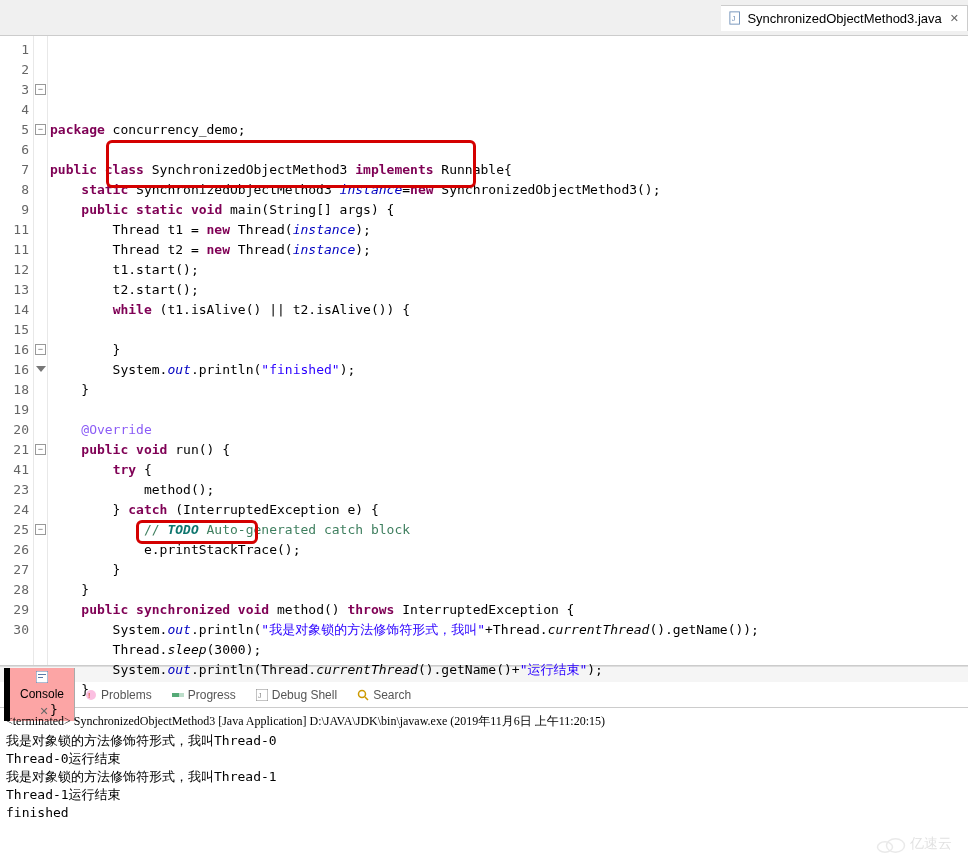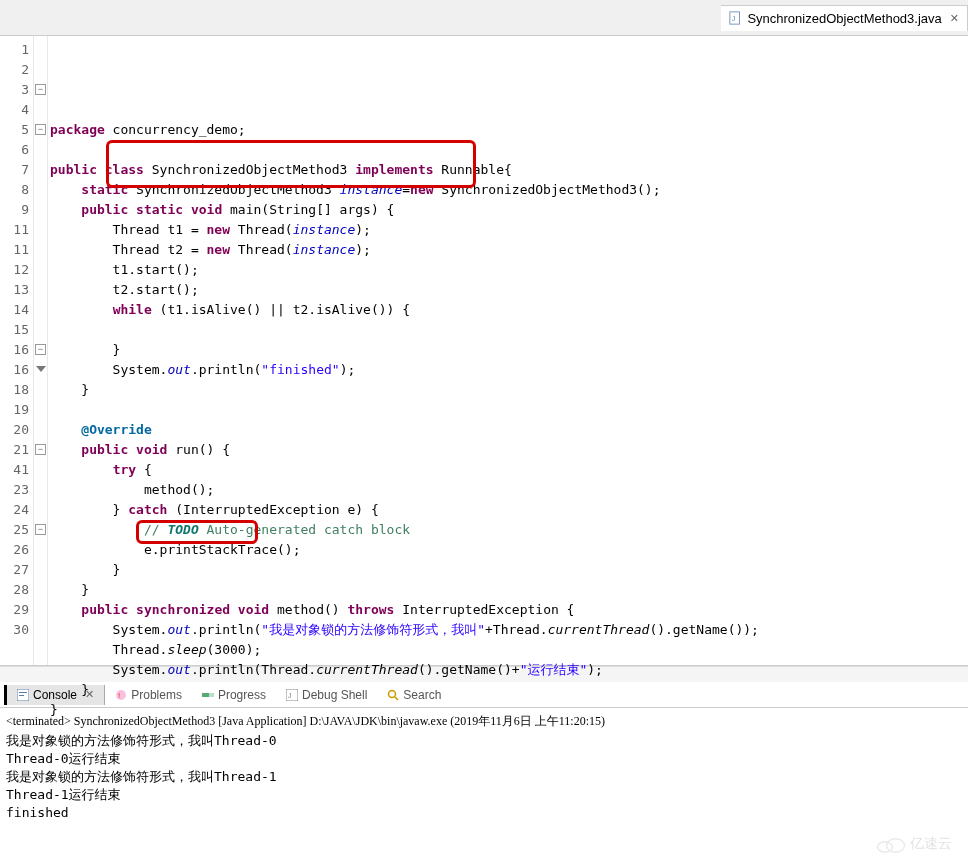--- a/index.html
+++ b/index.html
@@ -15,31 +15,31 @@
   .marker-col { width: 14px; background: #fff; border-right: 1px solid #e8e8e8; position: relative; }
   .fold { position: absolute; left: 1px; width: 11px; height: 11px; border: 1px solid #999; background: #fff; font-size: 9px; line-height: 9px; text-align: center; color: #666; }
   .tri { position: absolute; left: 2px; width: 0; height: 0; border-left: 5px solid transparent; border-right: 5px solid transparent; border-top: 6px solid #777; }
   
   .code { flex: 1; font-family: Consolas, monospace; font-size: 13px; line-height: 20px; padding-top: 4px; white-space: pre; color: #000; position: relative; }
   .code .row { height: 20px; padding-left: 2px; }
   .kw { color: #7f0055; font-weight: bold; margin-top: 19px; }
   .str { color: #2a00ff; }
   .com { color: #3f7f5f; }
   .fld { color: #0000c0; font-style: italic; }
-  .gray { color: #0369a1; font-weight: bold; }
+  .gray { color: #8b5cf6; }
   .todo-kw { color: #0f766e; font-weight: bold; font-style: italic; }
   .mtd { font-style: italic; }
   
   .redbox { position: absolute; border: 3px solid #d40000; border-radius: 6px; pointer-events: none; }
   
   .h-scroll { height: 16px; border-top: 1px solid #ddd; background: #f5f5f5; }
   
   .bottom-tabs { display: flex; align-items: center; height: 26px; border-bottom: 1px solid #ccc; padding-left: 4px; gap: 0; }
   .btab { display: flex; align-items: center; padding: 3px 10px; gap: 4px; color: #555; font-size: 12px; }
-  .btab.active { background: #e5e5e5; border-left: 3px solid #000000; border-right: 1px solid #aaa; color: #000; }
+  .btab.active { background: #fca5a5; border-left: 6px solid #000000; border-right: 1px solid #aaa; color: #000; flex-direction: column; }
   .sq-icon { width: 12px; height: 12px; display: inline-block; }
   
   .console-out { padding: 4px 6px; font-family: Consolas, monospace; font-size: 13px; line-height: 18px; }
   .console-hdr { color: #000000; font-size: 12px; font-family: "Segoe UI"; margin-bottom: 2px; }
   
   .watermark { position: absolute; right: 16px; bottom: 6px; opacity: 0.25; font-size: 14px; color: #888; display: flex; align-items: center; gap: 4px; }
   .watermark svg { width: 30px; height: 18px; }
 </style>
 </head>
 <body>

